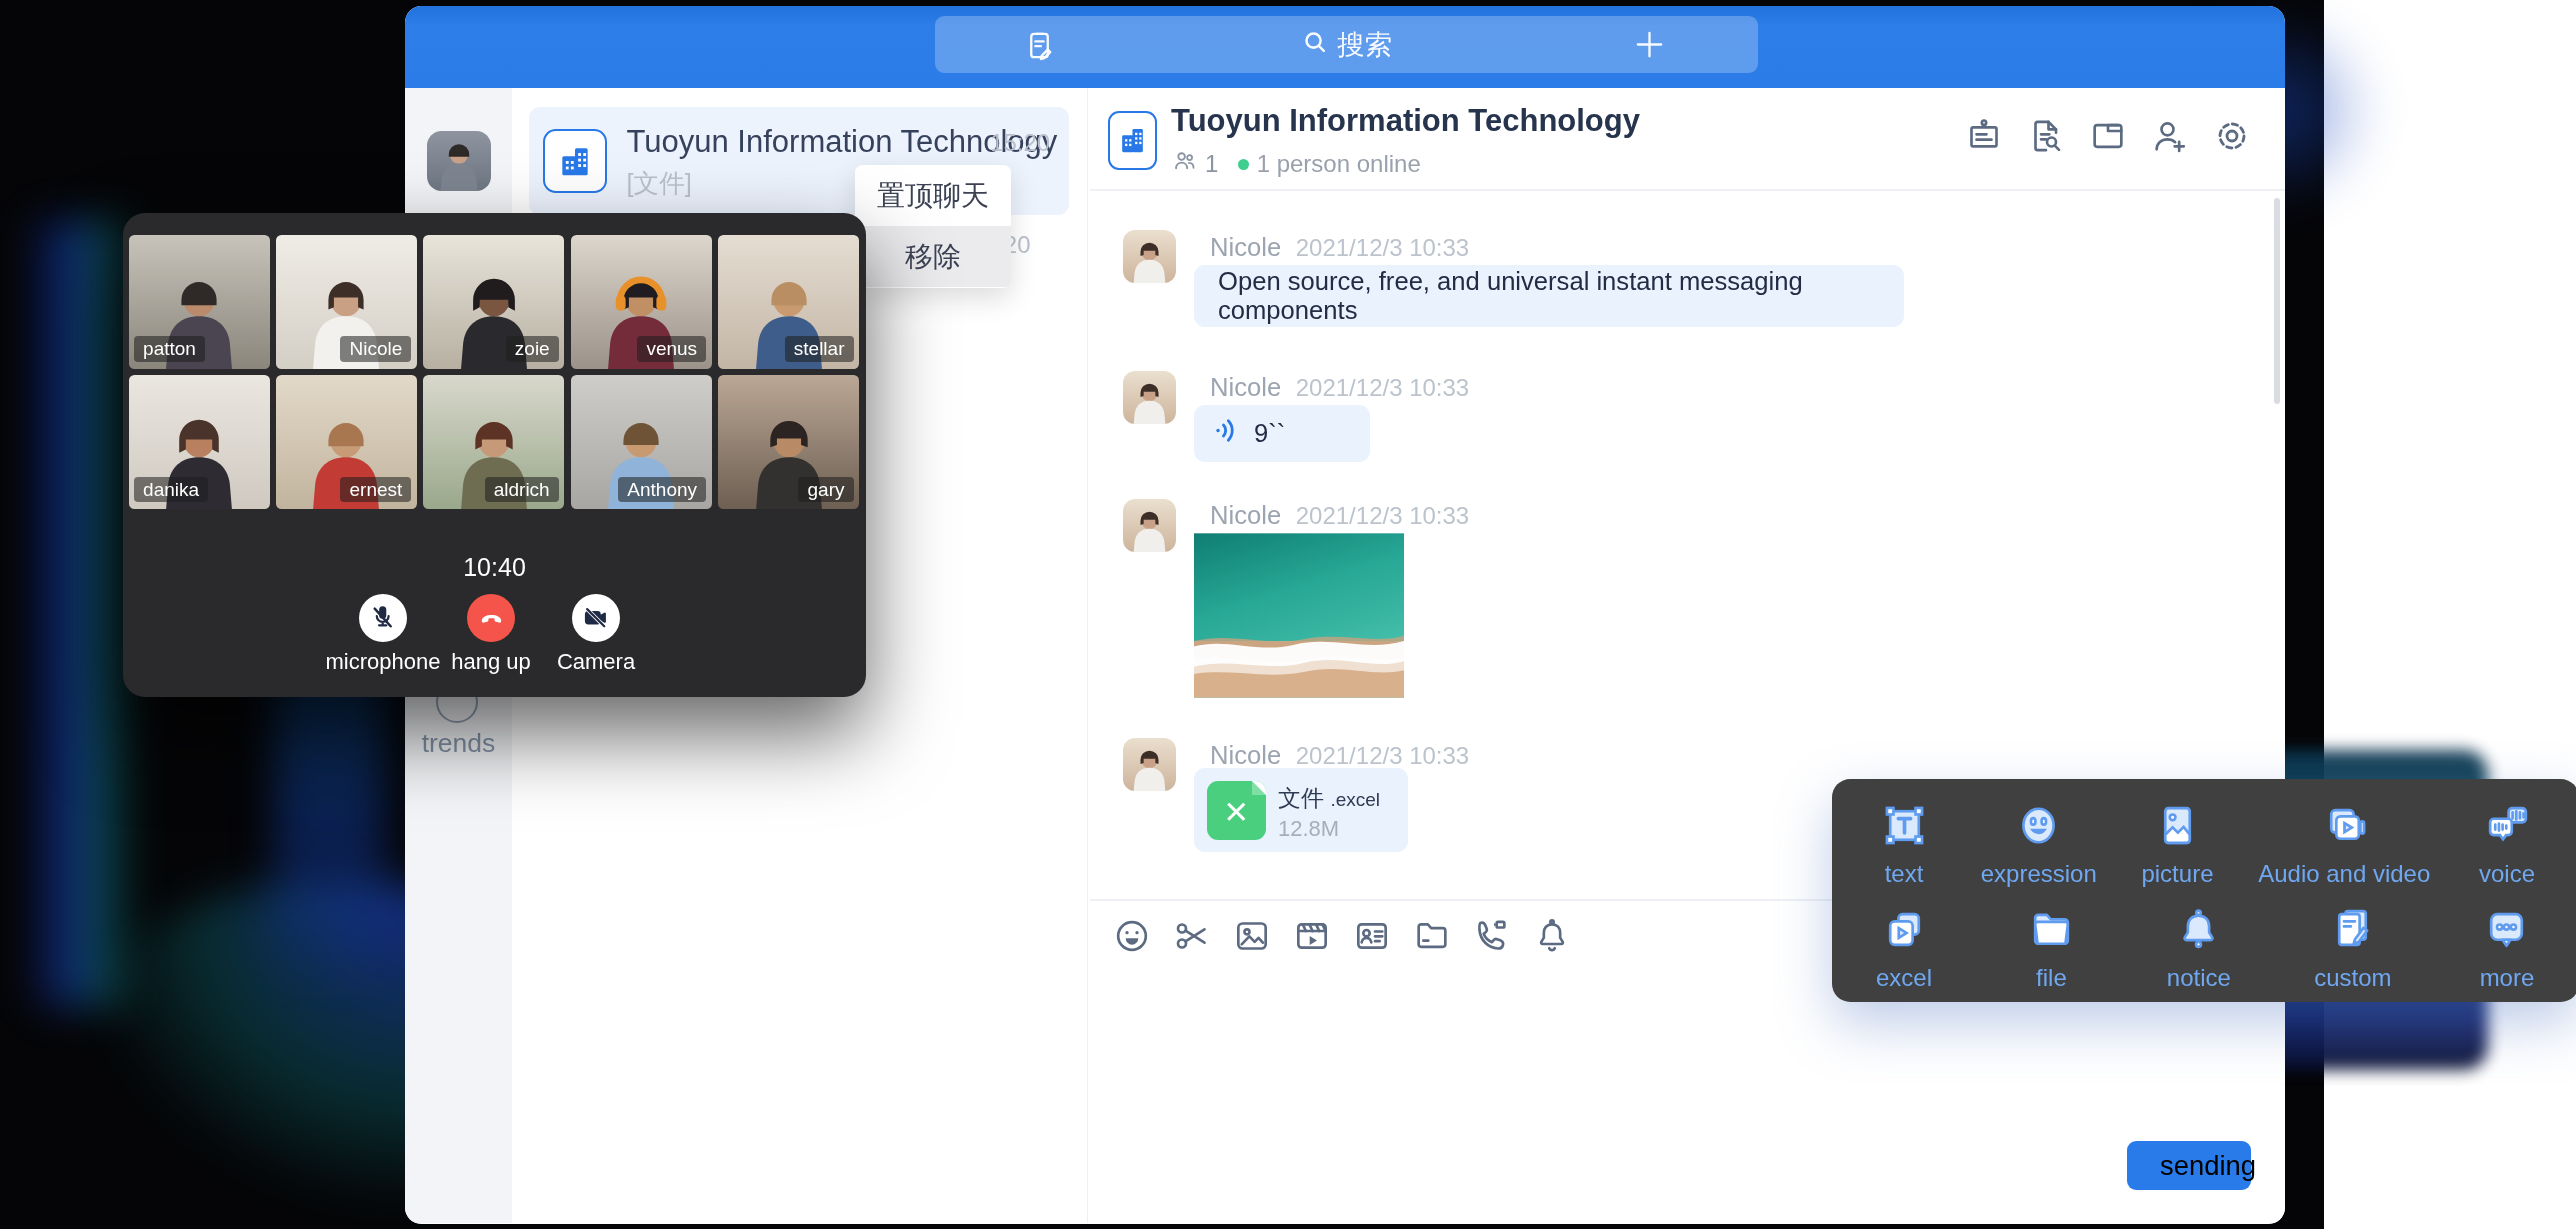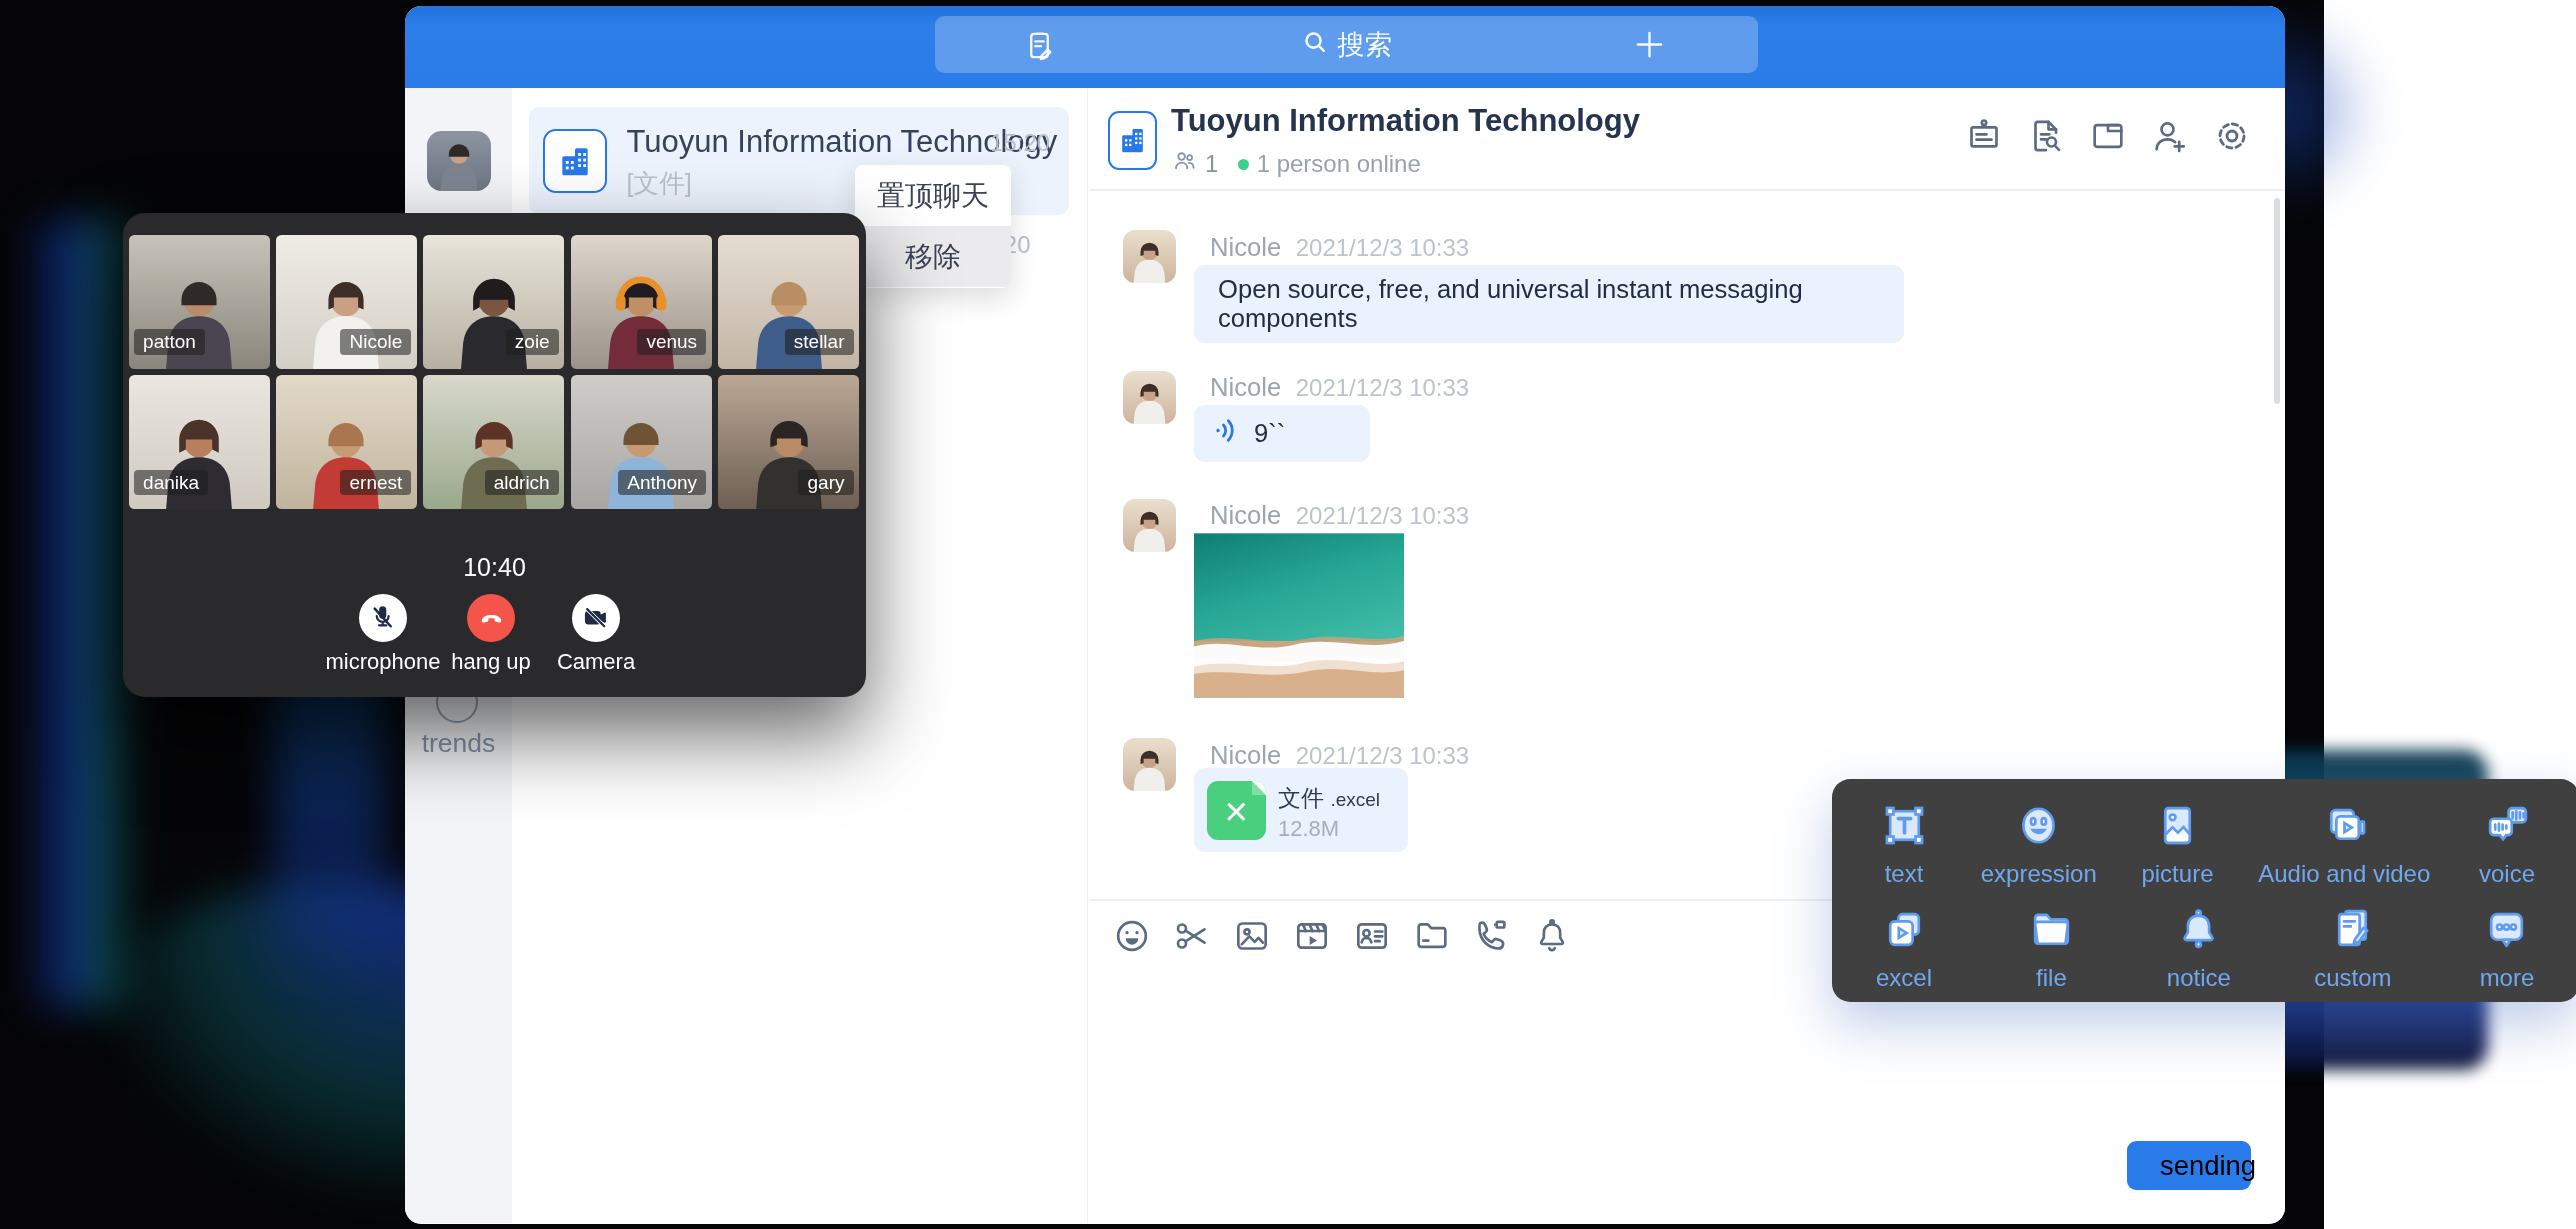--- a/index.html
+++ b/index.html
@@ -82,21 +82,21 @@
   .pp-row{position:absolute;left:0;width:100%;display:flex;justify-content:space-between;padding:0 40px;box-sizing:border-box;}
   .pp-item{display:flex;flex-direction:column;align-items:center;gap:7.3px;min-width:64px;}
   .pp-item .lb{font-size:24px;color:#6fa7f0;white-space:nowrap;}
   
   .call{left:123px;top:213px;width:743px;height:484px;background:#2a2a2d;border-radius:22px;z-index:50;
         box-shadow:0 37px 82px rgba(0,0,0,.6);}
   .tiles{position:absolute;left:5.5px;top:22px;width:732px;display:grid;grid-template-columns:repeat(5,141px);
          grid-auto-rows:134px;gap:6.4px;}
   .tile{position:relative;border-radius:5.5px;overflow:hidden;}
   .tile svg{position:absolute;bottom:0;left:50%;transform:translateX(-50%);height:82%;}
-  .chip{position:absolute;bottom:14px;right:5.5px;background:rgba(30,30,30,.55);color:#fff;font-size:19px;
+  .chip{position:absolute;bottom:7px;right:5.5px;background:rgba(30,30,30,.55);color:#fff;font-size:19px;
         padding:1.8px 9.1px;border-radius:4px;}
   .chip.left{right:auto;left:5.5px;}
   .timer{position:absolute;left:0;top:340px;width:100%;text-align:center;color:#fff;font-size:25px;}
   .cbtn{position:absolute;top:381px;width:48px;height:48px;border-radius:50%;display:flex;align-items:center;justify-content:center;}
   .cbtn.white{background:#fff;color:#1f2a44;}
   .cbtn.red{background:#f5544a;color:#fff;}
   .clabel{position:absolute;top:436px;color:#fff;font-size:22px;text-align:center;transform:translateX(-50%);white-space:nowrap;}
 </style>
 </head>
 <body>
@@ -254,21 +254,21 @@
       <div class="avatar-sm" style="left:33px;top:142px;">
         <svg viewBox="0 0 100 100" width="53" height="53">
           <circle cx="50" cy="42" r="15" fill="#c9a188"></circle>
           <path d="M50,24 a17,17 0 0 1 17,17 v8 l-6,-2 v-8 h-22 v8 l-6,2 v-8 a17,17 0 0 1 17,-17 Z" fill="#3d2f28"></path>
           <path d="M50,56 c-16,0 -26,9 -28,24 l-2,20 h60 l-2,-20 c-2,-15 -12,-24 -28,-24 Z" fill="#f0efec"></path>
         </svg>
       </div>
       <div class="msg-meta" style="left:104px;top:145px;">
         <span>Nicole</span><span class="time">2021/12/3 10:33</span>
       </div>
-      <div class="bubble" style="left:104px;top:177px;width:662px;height:78px;padding:0 24px;">
+      <div class="bubble" style="left:104px;top:177px;width:662px;height:62px;padding:0 24px;">
         <span>Open source, free, and universal instant messaging components</span>
       </div>
 
       <div class="avatar-sm" style="left:33px;top:283px;">
         <svg viewBox="0 0 100 100" width="53" height="53">
           <circle cx="50" cy="42" r="15" fill="#c9a188"></circle>
           <path d="M50,24 a17,17 0 0 1 17,17 v8 l-6,-2 v-8 h-22 v8 l-6,2 v-8 a17,17 0 0 1 17,-17 Z" fill="#3d2f28"></path>
           <path d="M50,56 c-16,0 -26,9 -28,24 l-2,20 h60 l-2,-20 c-2,-15 -12,-24 -28,-24 Z" fill="#f0efec"></path>
         </svg>
       </div>

